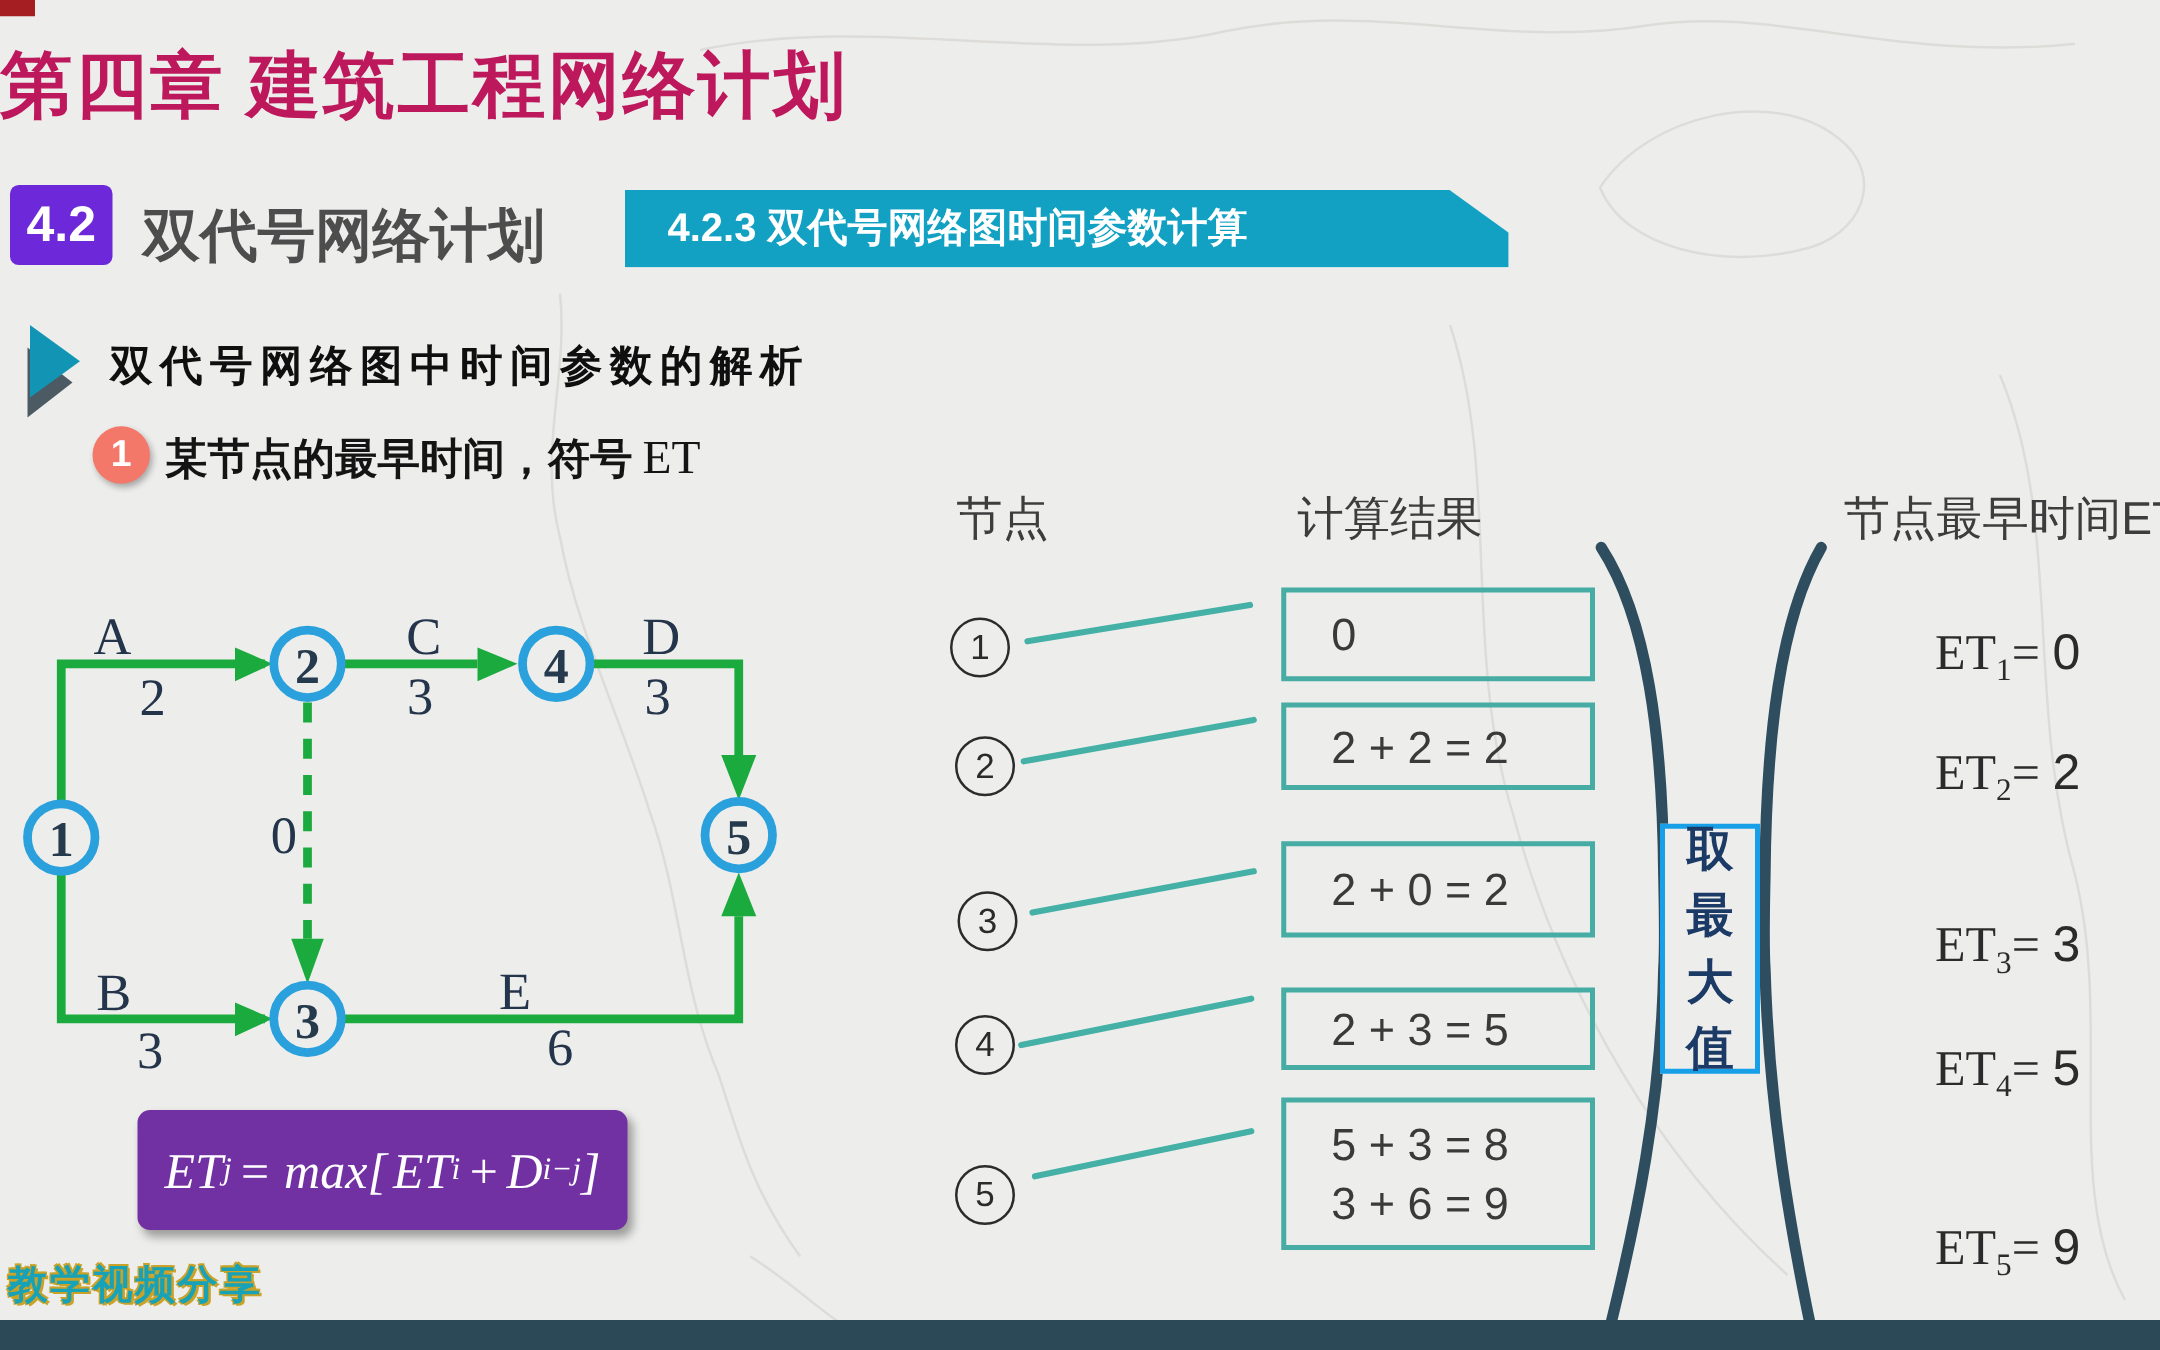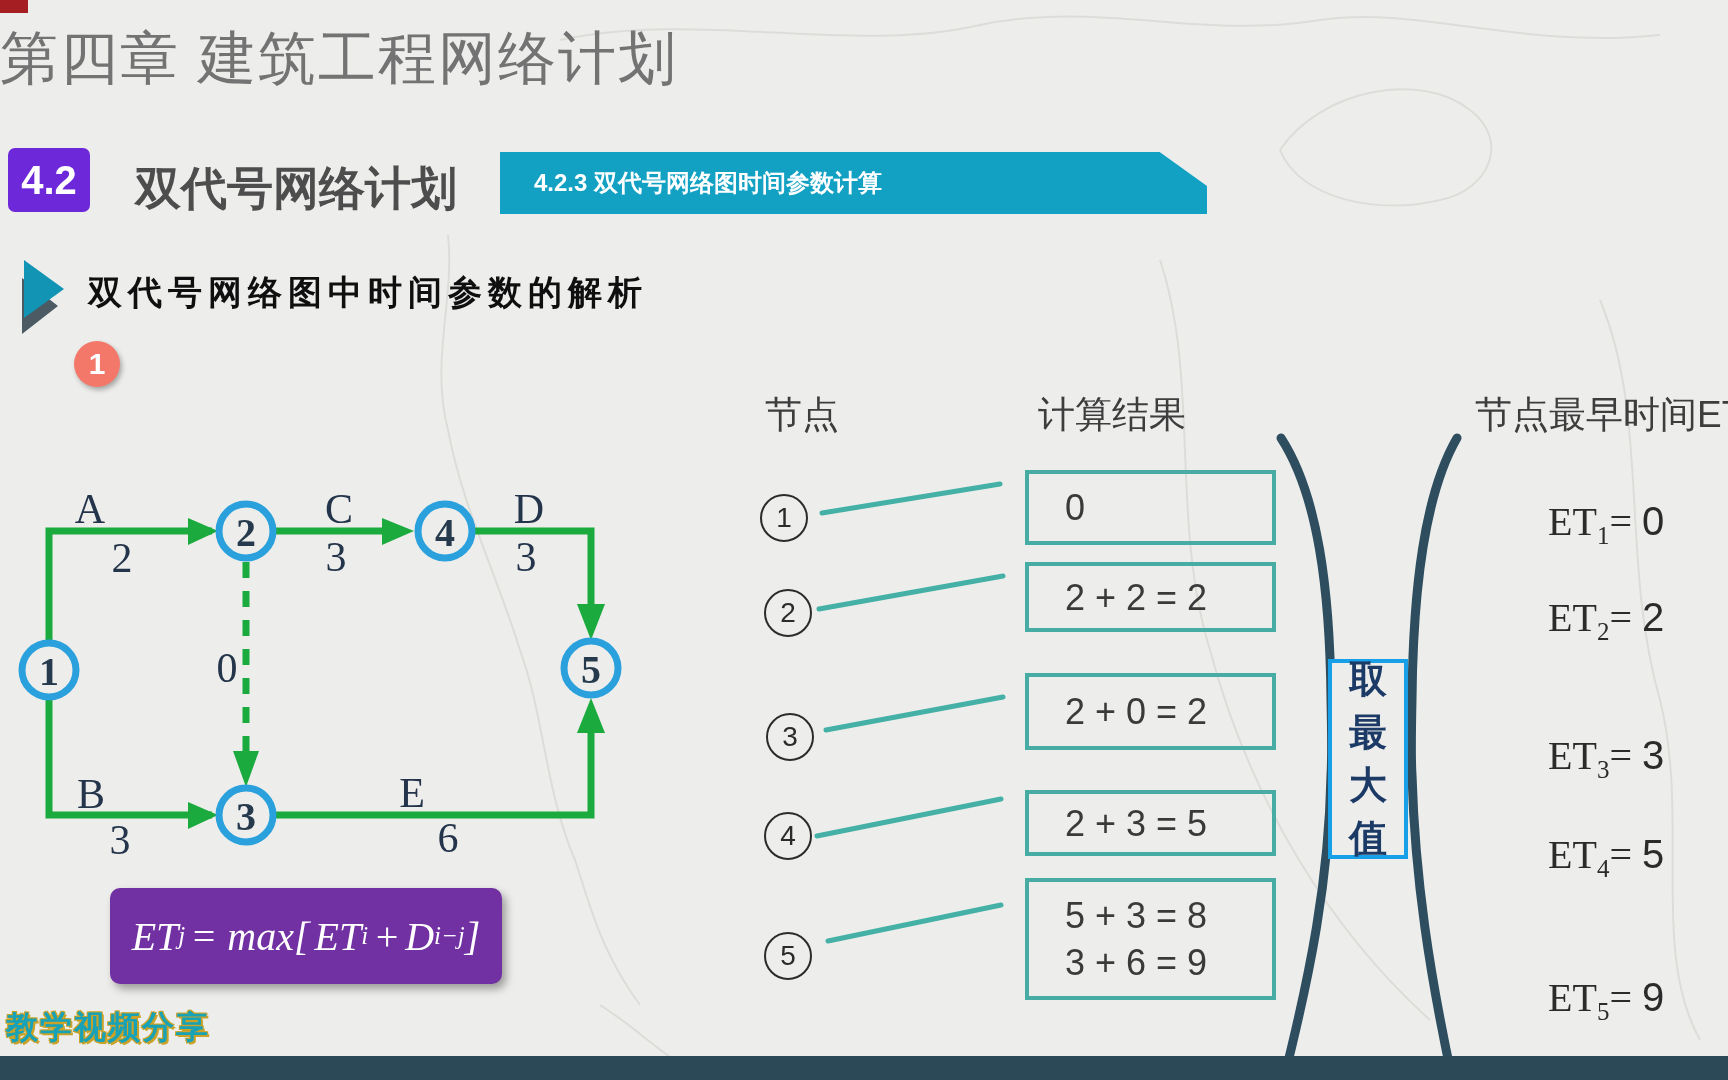--- a/index.html
+++ b/index.html
@@ -4,30 +4,30 @@
 <style>
   html,body{margin:0;padding:0;}
   body{width:1728px;height:1080px;overflow:hidden;background:#edeeec;
        font-family:"Liberation Sans", sans-serif;position:relative;}
   .slide{position:absolute;left:0;top:0;width:1728px;height:1080px;overflow:hidden;}
   .abs{position:absolute;}
   svg{position:absolute;left:0;top:0;}
 
   .red-strip{left:0;top:0;width:28px;height:13px;background:#a41e22;}
 
-  .chapter-title{left:0;top:20px;width:900px;font-size:58px;font-weight:400;
-      color:#737373;letter-spacing:2px;white-space:nowrap;}
+  .chapter-title{left:0;top:30px;width:900px;font-size:58px;font-weight:700;
+      color:#be185d;letter-spacing:2px;white-space:nowrap;}
 
   .badge{left:8px;top:148px;width:82px;height:64px;background:#6d28d9;border-radius:7px;
       color:#fff;font-size:40px;font-weight:700;display:flex;align-items:center;justify-content:center;}
-  .section-title{left:114px;top:158px;font-size:46px;font-weight:700;color:#4d4d4d;white-space:nowrap;margin-left:21px;}
+  .section-title{left:114px;top:158px;font-size:46px;font-weight:700;color:#4d4d4d;white-space:nowrap;}
 
   .banner{left:500px;top:152px;width:707px;height:62px;background:#12a1c3;
       clip-path:polygon(0 0, 93.3% 0, 100% 55%, 100% 100%, 0 100%);
-      display:flex;align-items:center;color:#fff;font-size:24px;font-weight:700;padding-left:0;}
+      display:flex;align-items:center;color:#fff;font-size:32px;font-weight:700;padding-left:0;}
   .banner span{margin-left:34px;white-space:nowrap;}
 
   .bullet-text{left:88px;top:270px;font-size:34px;color:#0f0f0f;letter-spacing:6px;
       font-family:"Liberation Serif", serif;font-weight:600;white-space:nowrap;}
 
   .item-circle{left:74px;top:341px;width:46px;height:46px;border-radius:50%;background:#f4786a;
       color:#fff;font-size:30px;font-weight:700;display:flex;align-items:center;justify-content:center;
       box-shadow:2px 3px 5px rgba(0,0,0,.3);}
   .item-text{left:132px;top:344px;font-size:34px;font-weight:700;color:#141414;white-space:nowrap;}
   .item-text .sym{font-family:"Liberation Serif", serif;font-size:38px;font-weight:400;margin-left:8px;}
@@ -147,20 +147,23 @@
   <div class="abs red-strip"></div>
   <div class="abs chapter-title">第四章 建筑工程网络计划</div>
   <div class="abs badge">4.2</div>
   <div class="abs section-title">双代号网络计划</div>
   <div class="abs banner">
     <span>4.2.3 双代号网络图时间参数计算</span>
   </div>
 
   <div class="abs bullet-text">双代号网络图中时间参数的解析</div>
   <div class="abs item-circle">1</div>
+  <div class="abs item-text">
+    <span>某节点的最早时间，符号</span><span class="sym">ET</span>
+  </div>
 
   <div class="abs col-head" style="left:765px;top:390px;">节点</div>
   <div class="abs col-head" style="left:1038px;top:390px;">计算结果</div>
   <div class="abs col-head" style="left:1475px;top:390px;">节点最早时间ET</div>
 
   <div class="abs tnode" style="left:760px;top:494px;">1</div>
   <div class="abs tnode" style="left:764px;top:589px;">2</div>
   <div class="abs tnode" style="left:766px;top:713px;">3</div>
   <div class="abs tnode" style="left:764px;top:812px;">4</div>
   <div class="abs tnode" style="left:764px;top:932px;">5</div>

